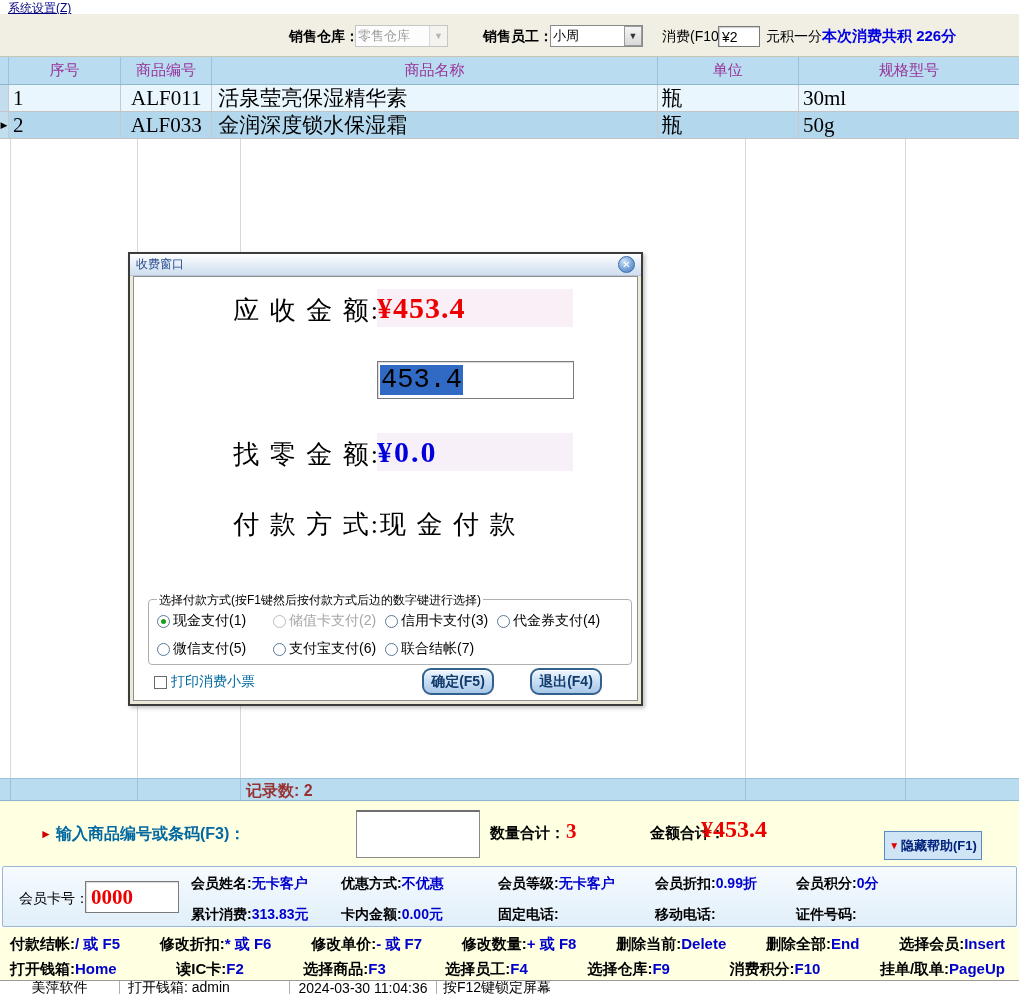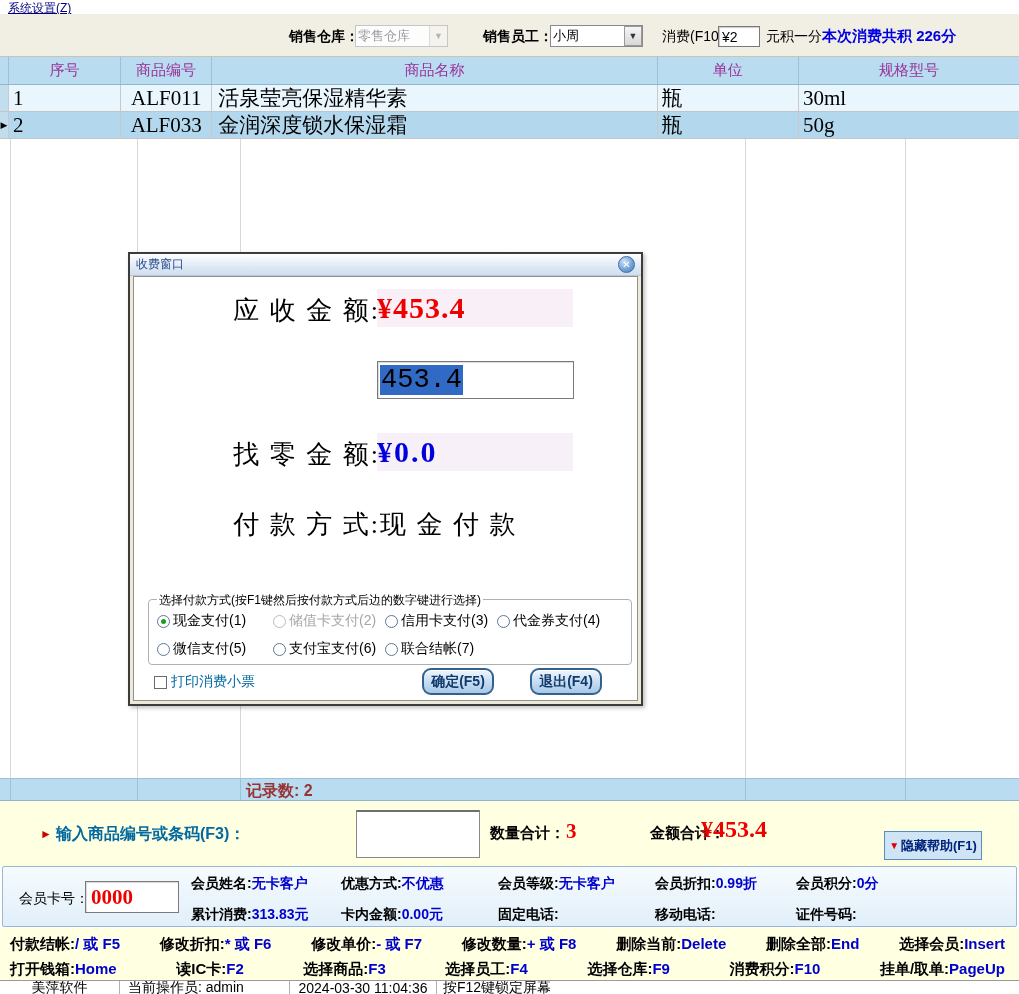--- a/index.html
+++ b/index.html
@@ -228,21 +228,21 @@
       <span class="hk-item"><span class="lbl">选择商品:</span><span class="key">F3</span></span>
       <span class="hk-item"><span class="lbl">选择员工:</span><span class="key">F4</span></span>
       <span class="hk-item"><span class="lbl">选择仓库:</span><span class="key">F9</span></span>
       <span class="hk-item"><span class="lbl">消费积分:</span><span class="key">F10</span></span>
       <span class="hk-item"><span class="lbl">挂单/取单:</span><span class="key">PageUp</span></span>
     </div>
   </div>
 
   <div class="statusbar">
     <div class="sb-panel sb-app">美萍软件</div>
-    <div class="sb-panel sb-op">当前操作员: admin</div>
+    <div class="sb-panel sb-op">打开钱箱: admin</div>
     <div class="sb-panel sb-dt">2024-03-30 11:04:36</div>
     <div class="sb-panel sb-lock">按F12键锁定屏幕</div>
   </div>
 
   <div class="dialog">
     <div class="dlg-title">
       <span class="dlg-title-text">收费窗口</span>
       <span class="dlg-close">✕</span>
     </div>
     <div class="dlg-content">

